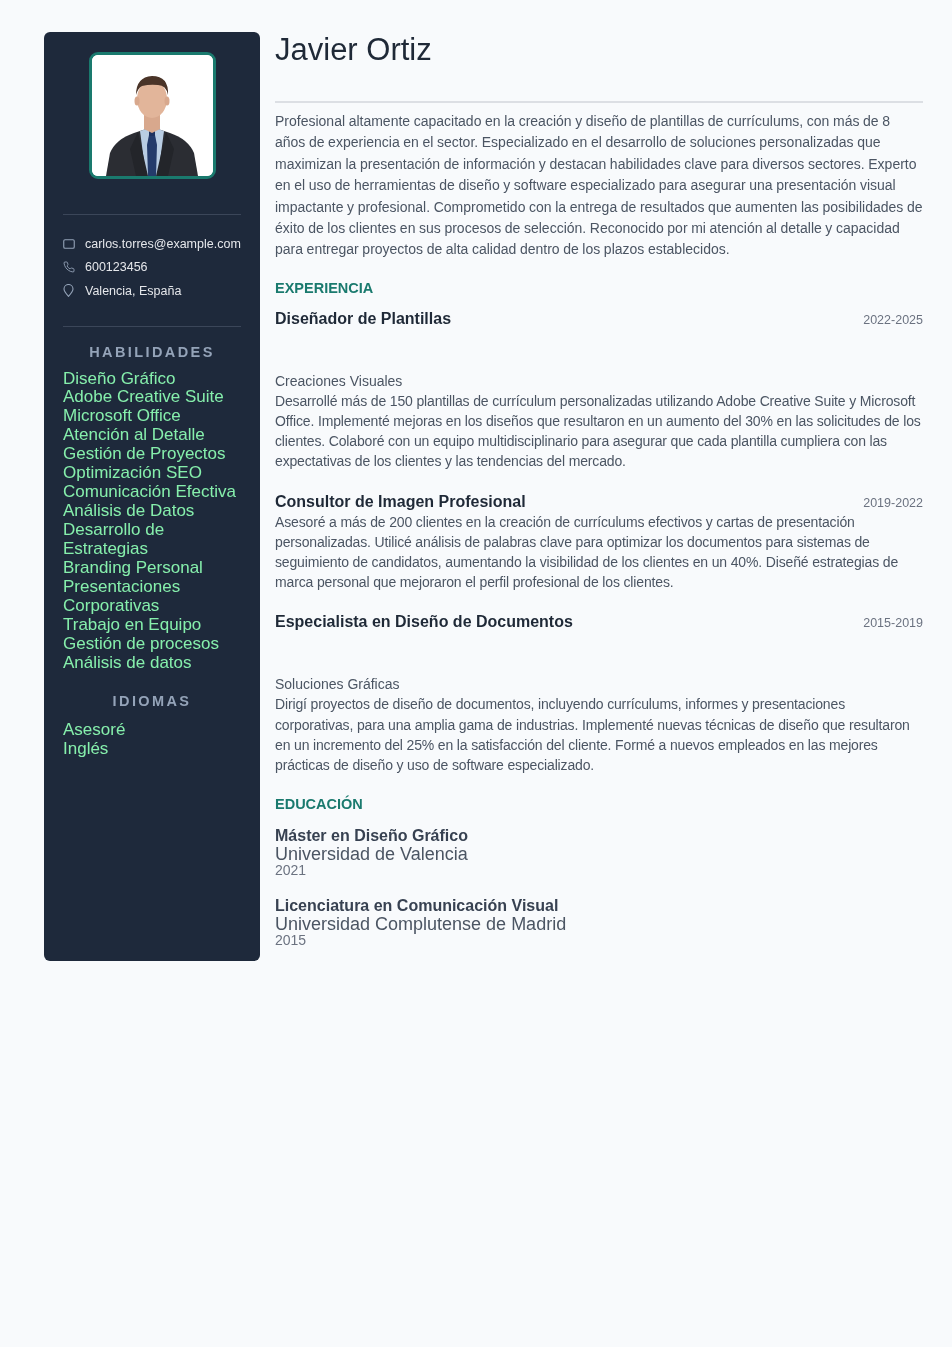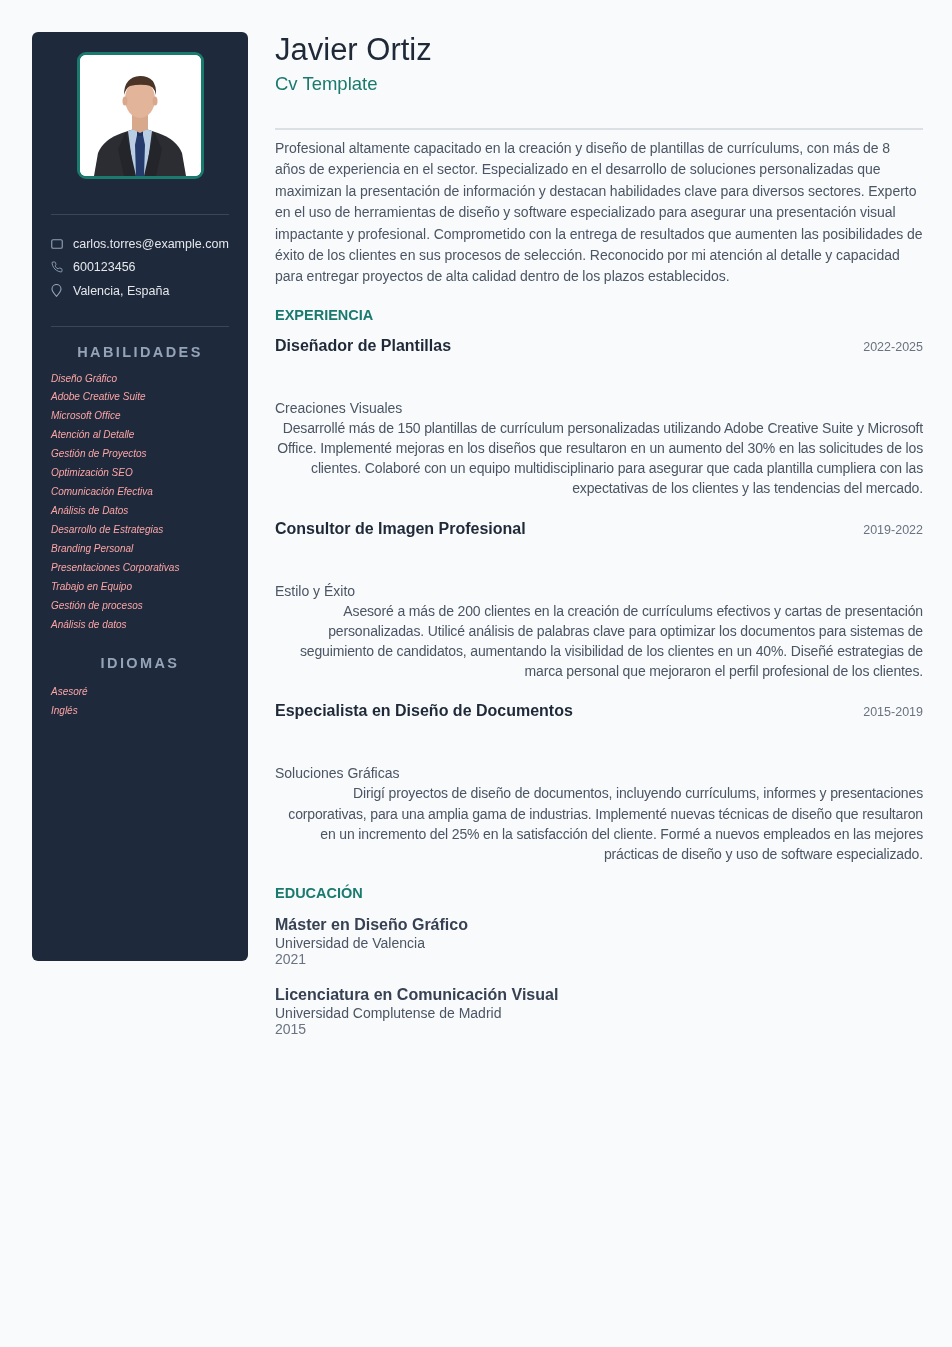--- a/index.html
+++ b/index.html
@@ -1,59 +1,59 @@
 <!DOCTYPE html>
 <html><head>
 <meta charset="utf-8">
 <style>
   * { box-sizing: border-box; margin: 0; padding: 0; }
   html, body { width: 952px; height: 1347px; background: #f8fafc; }
   body { font-family: "Liberation Sans", sans-serif; color: #374151; position: relative; }
 
   .sidebar {
-    position: absolute; left: 32px; top: 32px; width: 216px; height: 929px;
+    position: absolute; left: 44px; top: 32px; width: 216px; height: 929px;
     background: #1e293b; border-radius: 6px; padding: 20px 19px;
   }
   .photo-frame {
     width: 127px; height: 127px; margin: 0 auto; border: 3px solid #1a7a6e;
     border-radius: 9px; background: #ffffff; overflow: hidden; position: relative;
   }
   .photo-frame svg { display: block; }
   .divider { height: 1px; background: #3b4659; margin: 0 0; }
   .div1 { margin-top: 35px; }
   .contact { padding: 17px 0 0 0; }
   .contact-row { display: flex; align-items: center; height: 23.5px; color: #e5e7eb; font-size: 12.5px; }
   .contact-row .ic { width: 22px; display: flex; align-items: center; color: #94a3b8; }
   .div2 { margin-top: 23px; }
   .side-heading {
     color: #94a3b8; font-weight: bold; font-size: 14.5px; letter-spacing: 2.4px;
     margin-top: 17px; margin-bottom: 10px; text-align: center;
   }
-  .side-list div { color: #fca5a5; font-size: 10px; line-height: 18.95px; font-style: italic; }
+  .side-list div { color: #86efac; font-size: 17px; line-height: 18.95px; }
   .idiomas-heading { margin-top: 20px; margin-bottom: 12px; }
 
   .main { position: absolute; left: 275px; top: 32px; width: 648px; }
   .name { font-size: 31px; color: #1f2937; font-weight: normal; line-height: 36px; }
   .subtitle { font-size: 18.5px; color: #1a7a6e; margin-top: 5px; line-height: 22px; }
   .hr { height: 2px; background: #dcdfe4; margin-top: 33px; }
   .section-title { color: #1a7a6e; font-weight: bold; font-size: 14.5px; margin-top: 17px; line-height: 18px; }
   .summary { font-size: 14px; line-height: 21.4px; color: #4b5563; margin-top: 8px; word-spacing: -0.3px; }
   .sec-exp { margin-top: 18px; }
   .job { margin-top: 12px; }
   .job + .job { margin-top: 20px; }
   .job-head { display: flex; justify-content: space-between; align-items: baseline; }
   .job-title { font-weight: bold; font-size: 16px; color: #1f2937; line-height: 20px; }
   .job-date { font-size: 12.5px; color: #6b7280; }
   .job-company { font-size: 14px; color: #4b5563; line-height: 20px; margin-top: 42px; }
-  .job-desc { font-size: 14px; color: #4b5563; line-height: 20.2px; letter-spacing: -0.15px; text-align: right; }
+  .job-desc { font-size: 14px; color: #4b5563; line-height: 20.2px; letter-spacing: -0.15px; }
   .sec-edu { margin-top: 20px; }
   .edu { margin-top: 13px; }
   .edu + .edu { margin-top: 18px; }
   .edu-title { font-weight: bold; font-size: 16px; color: #374151; line-height: 20px; }
-  .edu-school { font-size: 14px; color: #4b5563; line-height: 16px; }
+  .edu-school { font-size: 18px; color: #4b5563; line-height: 16px; }
   .edu-year { font-size: 14px; color: #6b7280; line-height: 16px; }
 </style>
 </head>
 <body>
 
 <aside class="sidebar">
   <div class="photo-frame" title="Profile photo">
     <svg width="121" height="121" viewBox="0 0 121 121">
       <rect width="121" height="121" fill="#ffffff"></rect>
 
@@ -129,21 +129,20 @@
 
   <div class="side-heading idiomas-heading">IDIOMAS</div>
   <div class="side-list">
     <div>Asesoré</div>
     <div>Inglés</div>
   </div>
 </aside>
 
 <main class="main">
   <h1 class="name">Javier Ortiz</h1>
-  <div class="subtitle">Cv Template</div>
   <div class="hr"></div>
 
   <section>
     <p class="summary">Profesional altamente capacitado en la creación y diseño de plantillas de currículums, con más de 8 años de experiencia en el sector. Especializado en el desarrollo de soluciones personalizadas que maximizan la presentación de información y destacan habilidades clave para diversos sectores. Experto en el uso de herramientas de diseño y software especializado para asegurar una presentación visual impactante y profesional. Comprometido con la entrega de resultados que aumenten las posibilidades de éxito de los clientes en sus procesos de selección. Reconocido por mi atención al detalle y capacidad para entregar proyectos de alta calidad dentro de los plazos establecidos.</p>
   </section>
 
   <section class="sec-exp">
     <h2 class="section-title" style="margin-top:0">EXPERIENCIA</h2>
 
     <div class="job">
@@ -153,21 +152,20 @@
       </div>
       <div class="job-company">Creaciones Visuales</div>
       <p class="job-desc">Desarrollé más de 150 plantillas de currículum personalizadas utilizando Adobe Creative Suite y Microsoft Office. Implementé mejoras en los diseños que resultaron en un aumento del 30% en las solicitudes de los clientes. Colaboré con un equipo multidisciplinario para asegurar que cada plantilla cumpliera con las expectativas de los clientes y las tendencias del mercado.</p>
     </div>
 
     <div class="job">
       <div class="job-head">
         <span class="job-title">Consultor de Imagen Profesional</span>
         <span class="job-date">2019-2022</span>
       </div>
-      <div class="job-company">Estilo y Éxito</div>
       <p class="job-desc">Asesoré a más de 200 clientes en la creación de currículums efectivos y cartas de presentación personalizadas. Utilicé análisis de palabras clave para optimizar los documentos para sistemas de seguimiento de candidatos, aumentando la visibilidad de los clientes en un 40%. Diseñé estrategias de marca personal que mejoraron el perfil profesional de los clientes.</p>
     </div>
 
     <div class="job">
       <div class="job-head">
         <span class="job-title">Especialista en Diseño de Documentos</span>
         <span class="job-date">2015-2019</span>
       </div>
       <div class="job-company">Soluciones Gráficas</div>
       <p class="job-desc">Dirigí proyectos de diseño de documentos, incluyendo currículums, informes y presentaciones corporativas, para una amplia gama de industrias. Implementé nuevas técnicas de diseño que resultaron en un incremento del 25% en la satisfacción del cliente. Formé a nuevos empleados en las mejores prácticas de diseño y uso de software especializado.</p>

